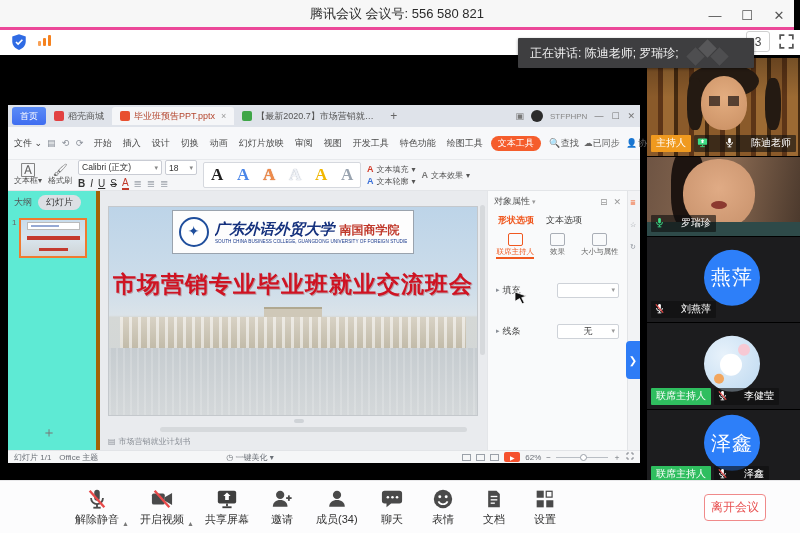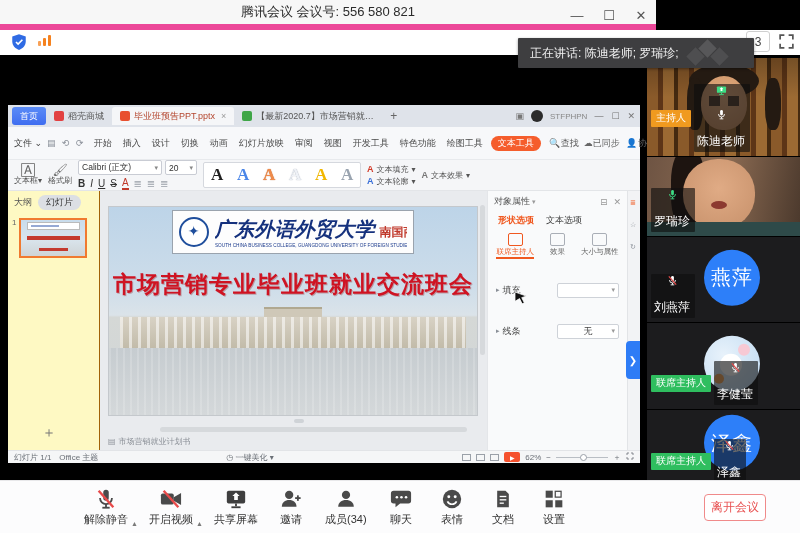--- a/index.html
+++ b/index.html
@@ -1,21 +1,21 @@
 <!DOCTYPE html>
 <html><head>
 <meta charset="utf-8">
 <style>
   * { margin:0; padding:0; box-sizing:border-box; }
   html,body { width:800px; height:533px; overflow:hidden; }
   body { font-family:"Liberation Sans","DejaVu Sans",sans-serif; background:#000; }
   .app { position:relative; width:800px; height:533px; background:#000; }
 
   
-  .titlebar { position:absolute; top:0; left:0; width:656px; height:30px; background:#f7f7f7; border-bottom:6px solid #ec4899; display:flex; align-items:center; justify-content:center; }
+  .titlebar { position:absolute; top:0; left:0; width:794px; height:30px; background:#f7f7f7; border-bottom:3px solid #ec4899; display:flex; align-items:center; justify-content:center; }
   .titlebar .title { font-size:13px; color:#2b2b2b; }
   .win-controls { position:absolute; right:6px; top:0; height:30px; display:flex; align-items:center; gap:14px; }
   .win-controls span { font-size:13px; color:#555; width:18px; text-align:center; cursor:default; }
 
   
   .subbar { position:absolute; top:30px; left:0; width:800px; height:25px; background:#ffffff; }
   .subbar .shield { position:absolute; left:10px; top:3px; }
   .subbar .net { position:absolute; left:38px; top:5px; display:flex; align-items:flex-end; gap:2px; }
   .net i { display:block; width:3px; background:#f5821f; border-radius:1px; }
   .net i:nth-child(1){height:5px;opacity:.75} .net i:nth-child(2){height:8px} .net i:nth-child(3){height:11px}
@@ -67,40 +67,40 @@
   .aligns { color:#9aa0a8; font-size:10px; letter-spacing:1px; }
   .art-gallery { width:158px; height:26px; background:#fff; border:1px solid #d5d8de; border-radius:2px; display:flex; align-items:center; justify-content:space-around; font-weight:bold; font-size:17px; font-family:"Liberation Serif","DejaVu Serif",serif; }
   .a1{color:#1f1f1f} .a2{color:#4a86e8} .a3{color:#ef8b4b;text-shadow:0 0 1px #b35417}
   .a4{color:#eef1f6;text-shadow:0 0 1px #8a93a3} .a5{color:#f1b700} .a6{color:#9aa4b0}
   .txt-effects { display:flex; flex-direction:column; justify-content:center; gap:1px; font-size:8px; color:#555; }
   .txt-effects .rowline { display:flex; align-items:center; gap:3px; }
   .mini-a { font-weight:bold; font-size:9px; }
   .mini-a.red{color:#d23c2a} .mini-a.blu{color:#3a6fd8} .mini-a.gry{color:#777}
 
   .wps-work { height:259px; display:flex; }
-  .thumb-panel { width:92px; background:#fef9c3; border-right:1px solid #a16207; position:relative; }
+  .thumb-panel { width:92px; background:#5eead4; border-right:4px solid #a16207; position:relative; }
   .tp-tabs { display:flex; gap:6px; align-items:center; padding:4px 6px; color:#555; }
   .tp-pill { background:#dcdfe4; border-radius:8px; padding:1px 8px; color:#333; }
   .thumb-item { display:flex; gap:3px; margin:4px 4px 0 4px; }
   .thumb-num { font-size:8px; color:#666; }
   .thumb-pic { width:68px; height:40px; border:2px solid #f07a2f; background:linear-gradient(180deg,#c9dcec 0%,#d9e4ec 55%,#cfd4d6 100%); position:relative; }
   .thumb-pic .strip { position:absolute; left:8%; right:8%; top:6%; height:22%; background:#fff; border:1px solid #bbb; }
   .thumb-pic .strip i { position:absolute; left:6%; top:25%; width:55%; height:40%; background:#3f62b0; opacity:.55; }
   .thumb-pic .t1 { position:absolute; left:8%; right:8%; top:45%; height:10%; background:#c43a2e; }
   .thumb-pic .t2 { position:absolute; left:28%; right:28%; top:78%; height:7%; background:#c43a2e; }
   .new-slide { position:absolute; bottom:8px; left:34px; font-size:14px; color:#777; }
 
   .editor { flex:1; background:#e9ebee; position:relative; }
   .slide { position:absolute; left:9px; top:16px; width:368px; height:208px; background:linear-gradient(180deg,#bdd4e8 0%,#cdddea 38%,#dbe3e9 52%,#d5d8d6 53%,#d0d5d7 100%); box-shadow:0 0 0 1px #c4c8cc; overflow:hidden; }
   .banner { position:absolute; left:17%; width:66%; top:3px; height:44px; background:#fdfdfd; border:1px solid #9aa3ad; display:flex; align-items:center; gap:6px; padding:2px 6px; }
   .logo { width:30px; height:30px; border-radius:50%; border:2px solid #1f4e9c; background:#fff; position:relative; flex:0 0 auto; }
   .logo::after { content:"✦"; position:absolute; left:0; right:0; top:4px; text-align:center; color:#1f4e9c; font-size:14px; }
   .orgcol { display:flex; flex-direction:column; overflow:hidden; }
   .orgrow { display:flex; align-items:baseline; gap:5px; white-space:nowrap; }
-  .org-name { font-family:"Liberation Serif","DejaVu Serif",serif; font-weight:bold; font-style:italic; font-size:20px; color:#15317d; }
+  .org-name { font-family:"Liberation Serif","DejaVu Serif",serif; font-weight:bold; font-style:italic; font-size:15px; color:#15317d; }
   .org-branch { font-weight:bold; font-size:12px; color:#c0392b; }
   .org-en { font-size:6px; color:#1a3a8c; transform:scale(.78); transform-origin:left top; white-space:nowrap; }
   .bld { position:absolute; left:3%; right:3%; top:53%; height:15%; background:linear-gradient(#d8d2c5,#c2bba9); }
   .bld::after { content:""; position:absolute; inset:0; background:repeating-linear-gradient(90deg,rgba(255,255,255,.55) 0 3px,transparent 3px 9px); }
   .tower { position:absolute; left:42%; width:16%; top:48%; height:20%; background:#cfc8b8; border-top:2px solid #b0a890; }
   .water { position:absolute; left:0; right:0; top:68%; bottom:0; background:linear-gradient(180deg,#c6ccd0,#d4d8da); }
   .water::after { content:""; position:absolute; inset:0; background:repeating-linear-gradient(90deg,rgba(255,255,255,.28) 0 2px,transparent 2px 7px); opacity:.6; }
   .slide-title { position:absolute; left:0; right:0; top:30%; text-align:center; font-weight:bold; font-size:23px; color:#cf1322; text-shadow:1px 1px 0 rgba(130,10,10,.3); letter-spacing:1px; white-space:nowrap; }
   .slide-footer { position:absolute; left:0; right:0; top:84%; text-align:center; font-weight:bold; font-size:12px; color:#cf1322; }
   .splitter-dot { position:absolute; left:50%; top:228px; width:10px; height:4px; background:#cfd3d7; border-radius:2px; }
@@ -153,28 +153,28 @@
   .mouth2 { position:absolute; left:64px; top:44px; width:16px; height:8px; border-radius:50%; background:#8c3a30; }
   .shirt2 { position:absolute; left:0; right:0; bottom:0; height:14px; background:#2e4a49; }
   .avatar-circle { position:absolute; left:50%; top:50%; transform:translate(-50%,-54%); width:56px; height:56px; border-radius:50%; background:#2d7ff9; color:#fff; font-size:20px; display:flex; align-items:center; justify-content:center; letter-spacing:1px; }
   .avatar-img { position:absolute; left:50%; top:50%; transform:translate(-50%,-54%); width:56px; height:56px; border-radius:50%; background:radial-gradient(circle at 35% 35%,#e8f2fb,#bcd8f0); overflow:hidden; }
   .avatar-img i { position:absolute; display:block; border-radius:50%; }
   .avatar-img .c1 { left:16px; top:18px; width:22px; height:22px; background:#fff; }
   .avatar-img .c2 { left:34px; top:8px; width:12px; height:12px; background:#f7c9d4; }
   .avatar-img .c3 { left:10px; top:38px; width:10px; height:10px; background:#f2a65e; }
   .tile-label { position:absolute; left:4px; bottom:4px; display:flex; align-items:center; gap:3px; }
   .t5 .tile-label { bottom:-3px; }
-  .chip { display:flex; align-items:center; gap:10px; background:rgba(15,15,15,.62); color:#fff; font-size:12px; padding:1px 5px 2px 3px; border-radius:1px; white-space:nowrap;flex-direction:column; }
+  .chip { display:flex; align-items:center; gap:16px; background:rgba(15,15,15,.62); color:#fff; font-size:10px; padding:1px 5px 2px 3px; border-radius:1px; white-space:nowrap; }
   .badge { color:#fff; font-size:10px; padding:1px 5px 2px; border-radius:1px; white-space:nowrap; }
   .badge.host { background:#f09a1f; }
   .badge.cohost { background:#2fbe5f; }
 
   
   .bottombar { position:absolute; top:480px; left:0; width:800px; height:53px; background:#fcfcfd; border-top:1px solid #e8e8ea; }
-  .tb-items { position:absolute; left:80px; top:6px; display:flex; align-items:flex-end; gap:7px; }
+  .tb-items { position:absolute; left:71px; top:6px; display:flex; align-items:flex-end; gap:7px; }
   .tb-item { display:flex; flex-direction:column; align-items:center; width:52px; color:#4a4a4a; }
   .tb-item.narrow { width:44px; }
   .tb-icon { height:24px; display:flex; align-items:center; justify-content:center; }
   .tb-label { font-size:11px; color:#333; margin-top:1px; white-space:nowrap; }
   .tb-caret { font-size:7px; color:#7a7a7a; margin-top:8px; margin-left:-8px; }
   .leave-btn { position:absolute; right:34px; top:13px; width:62px; height:27px; background:#fff; border:1px solid #f08a8a; border-radius:4px; color:#e85151; font-size:12px; display:flex; align-items:center; justify-content:center; }
 
   .cursor { position:absolute; left:515px; top:236px; z-index:70; }
   svg.defs { position:absolute; width:0; height:0; }
 </style>
@@ -344,21 +344,21 @@
       <div class="wps-ribbon">
         <div class="rb-btn"><div class="big">🄰</div><span>文本框</span>▾</div>
         <div class="rb-btn"><div class="big">🖌</div><span>格式刷</span></div>
         <div>
           <div style="display:flex;gap:3px;">
             <div class="fbox fname">
                 <span>Calibri (正文)</span>
                 <span class="car">▾</span>
               </div>
             <div class="fbox fsize">
-                <span>20</span>
+                <span>18</span>
                 <span class="car">▾</span>
               </div>
           </div>
           <div class="fmt-letters" style="margin-top:2px;">
             <b>B</b>
             <i>I</i>
             <span class="u">U</span>
             <s>S</s>
             <span style="color:#c0392b;border-bottom:2px solid #c0392b;">A</span>
             <span class="aligns">≣ ≣ ≣</span>

